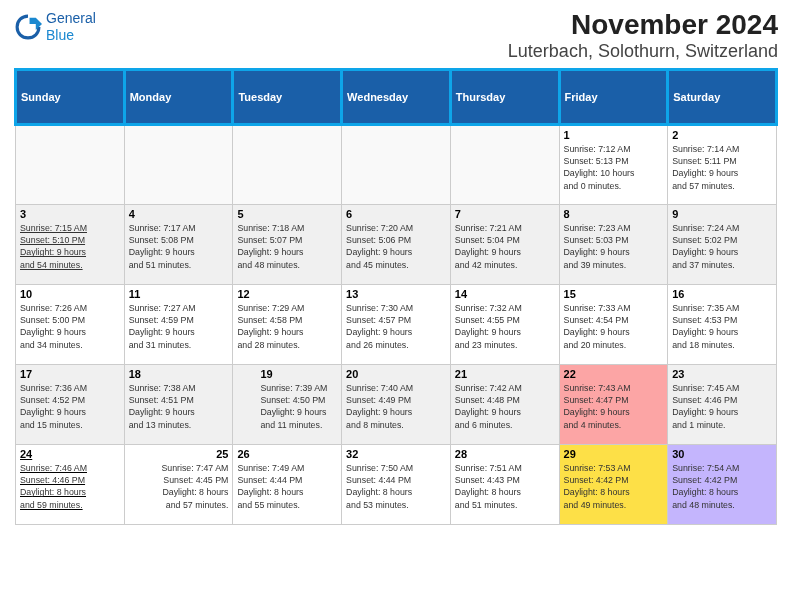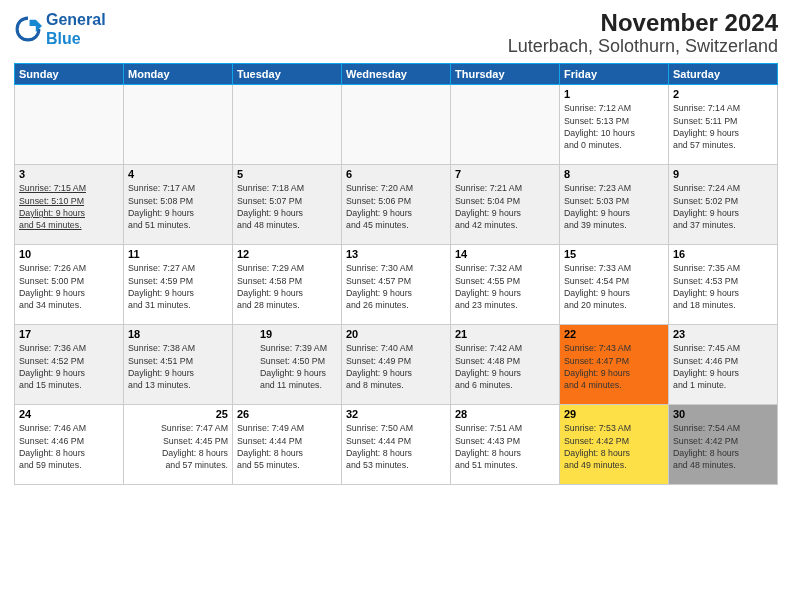--- a/index.html
+++ b/index.html
@@ -20,56 +20,56 @@
       align-items: flex-start;
       justify-content: space-between;
       margin-bottom: 6px;
     }
     .logo {
       display: flex;
       align-items: center;
       gap: 4px;
     }
     .logo-text {
-      font-size: 16px;
-      font-weight: bold;
+      font-size: 14px;
+      font-weight: normal;
       color: #333;
       line-height: 1.2;
     }
     .logo-text .blue { color: #1a5fa8; }
     .logo-icon {
       width: 28px;
       height: 28px;
     }
     .title-block {
       text-align: right;
     }
     .main-title {
-      font-size: 24px;
+      font-size: 28px;
       font-weight: bold;
       color: #222;
       line-height: 1.1;
     }
     .subtitle {
       font-size: 18px;
       color: #444;
     }
     .calendar {
       width: 100%;
       border-collapse: collapse;
       font-size: 9.5px;
     }
     .calendar th {
       background: #1a5fa8;
       color: #fff;
-      padding: 4px 4px;
+      padding: 20px 4px;
       text-align: left;
       font-size: 11px;
       font-weight: bold;
-      border: 1px solid #0ea5e9;
+      border: 3px solid #0ea5e9;
     }
     .calendar td {
       border: 1px solid #ccc;
       vertical-align: top;
       padding: 3px 4px;
       height: 80px;
       width: calc(100%/7);
       background: #fff;
     }
     .calendar td.empty {
@@ -275,37 +275,37 @@
 Daylight: 9 hours
 and 8 minutes.</div>
           </td>
           <td style="background: rgb(240, 240, 240);">
             <div class="day-num">21</div>
             <div class="day-detail" style="white-space: pre-line;">Sunrise: 7:42 AM
 Sunset: 4:48 PM
 Daylight: 9 hours
 and 6 minutes.</div>
           </td>
-          <td style="background: #f97316;">
+          <td style="background: #fca5a5;">
             <div class="day-num">22</div>
             <div class="day-detail" style="white-space: pre-line;">Sunrise: 7:43 AM
 Sunset: 4:47 PM
 Daylight: 9 hours
 and 4 minutes.</div>
           </td>
           <td style="background: rgb(240, 240, 240);">
             <div class="day-num">23</div>
             <div class="day-detail" style="white-space: pre-line;">Sunrise: 7:45 AM
 Sunset: 4:46 PM
 Daylight: 9 hours
 and 1 minute.</div>
           </td>
         </tr>
         <tr>
-          <td style="background: rgb(255, 255, 255);">
+          <td style="background: rgb(255, 255, 255); text-decoration: underline;">
             <div class="day-num">24</div>
             <div class="day-detail" style="white-space: pre-line;">Sunrise: 7:46 AM
 Sunset: 4:46 PM
 Daylight: 8 hours
 and 59 minutes.</div>
           </td>
           <td style="background: rgb(255, 255, 255); text-align: right;">
             <div class="day-num">25</div>
             <div class="day-detail" style="white-space: pre-line;">Sunrise: 7:47 AM
 Sunset: 4:45 PM
@@ -333,21 +333,21 @@
 Daylight: 8 hours
 and 51 minutes.</div>
           </td>
           <td style="background: #fde047;">
             <div class="day-num">29</div>
             <div class="day-detail" style="white-space: pre-line;">Sunrise: 7:53 AM
 Sunset: 4:42 PM
 Daylight: 8 hours
 and 49 minutes.</div>
           </td>
-          <td style="background: #a3a3a3;">
+          <td style="background: #c4b5fd;">
             <div class="day-num">30</div>
             <div class="day-detail" style="white-space: pre-line;">Sunrise: 7:54 AM
 Sunset: 4:42 PM
 Daylight: 8 hours
 and 48 minutes.</div>
           </td>
         </tr>
       </tbody>
   </table>
 </div>

